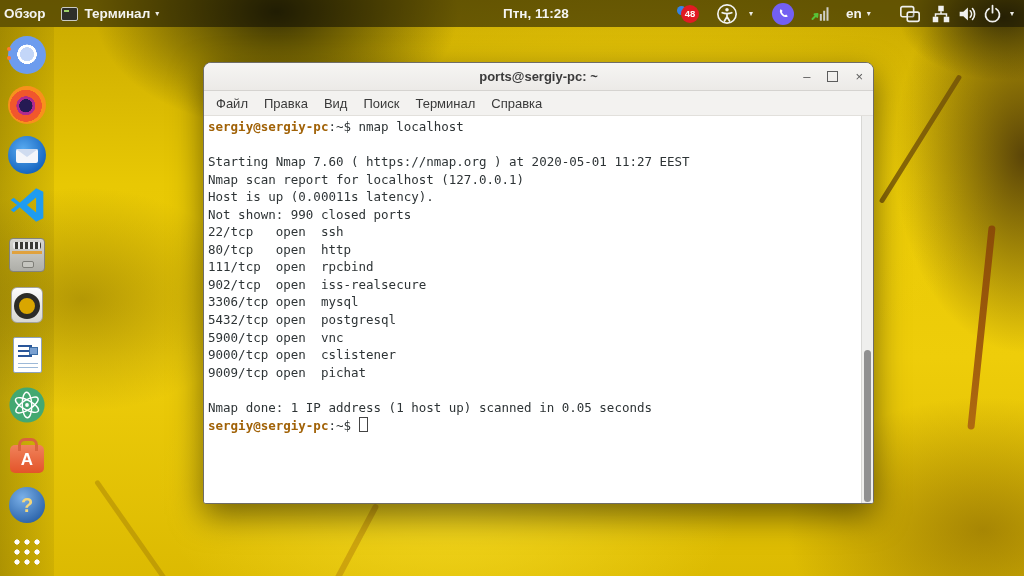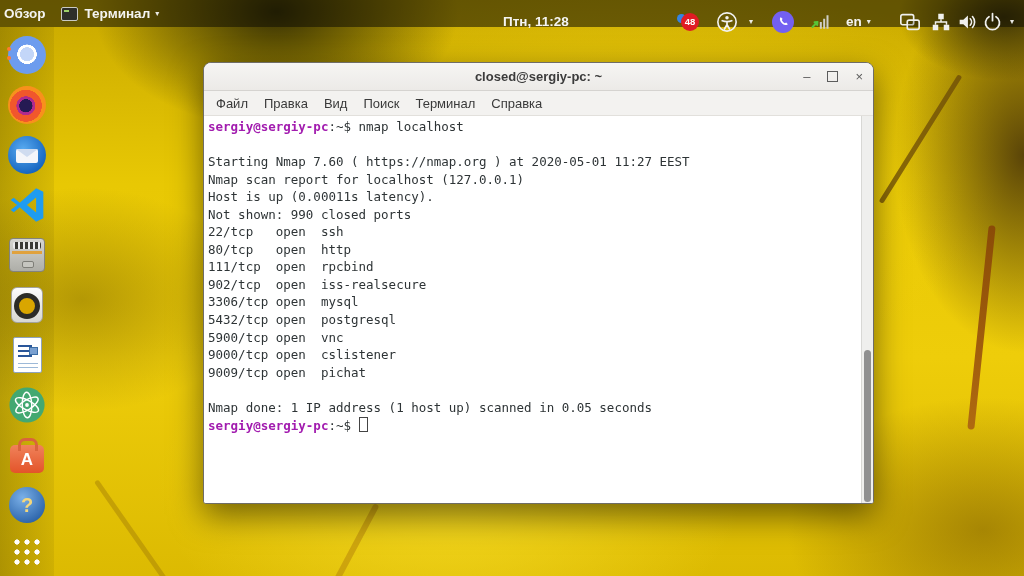--- a/index.html
+++ b/index.html
@@ -22,21 +22,21 @@
   .stem4{left:128px;top:470px;width:5px;height:120px;background:#a07a06;opacity:.45;transform:rotate(-35deg);}
   
   .topbar{position:absolute;left:0;top:0;width:1024px;height:27px;background:rgba(16,15,3,.55);
     color:#f4f4f2;font-weight:bold;font-size:13.5px;display:flex;align-items:center;z-index:50;}
   .tb-left{display:flex;align-items:center;}
   .tb-activities{margin-left:4px;cursor:default;}
   .tb-appicon{width:15px;height:12px;background:#2e2e2a;border:1px solid #c9c9c4;border-radius:2px;margin-left:15px;position:relative;}
   .tb-appicon::after{content:"";position:absolute;left:2px;top:2px;width:5px;height:2px;background:#9fd06a;}
   .tb-appname{margin-left:7px;}
   .caret{font-size:8px;margin-left:5px;opacity:.95;}
-  .tb-abs{position:absolute;top:8px;height:27px;display:flex;align-items:center;}
+  .tb-abs{position:absolute;top:0;height:27px;display:flex;align-items:center;}
   .tb-clock{left:503px;}
   .badge{position:relative;width:18px;height:18px;border-radius:50%;background:#e01b24;color:#fff;
     font-size:9.5px;font-weight:bold;display:flex;align-items:center;justify-content:center;}
   .badge::before{content:"";position:absolute;left:-4px;top:1px;width:9px;height:9px;border-radius:50%;background:#3584e4;z-index:-1;}
   .tbicon svg{display:block;}
   
   .dock{position:absolute;left:0;top:27px;bottom:0;width:54px;z-index:40;
     background:linear-gradient(90deg,rgba(50,44,2,.28),rgba(50,44,2,.08));
     display:flex;flex-direction:column;align-items:center;padding-top:8px;gap:10px;}
   .ditem{position:relative;width:40px;height:40px;display:flex;align-items:center;justify-content:center;flex:0 0 auto;}
@@ -85,21 +85,21 @@
   .title{font-size:13px;font-weight:bold;color:#3b3b3b;}
   .winbtns{position:absolute;right:10px;top:0;height:27px;display:flex;align-items:center;gap:17px;color:#5c5c5c;}
   .wbtn{font-size:13px;line-height:1;cursor:default;}
   .maxbox{width:9px;height:9px;border:1.4px solid #5c5c5c;display:inline-block;}
   .menubar{height:24px;flex:0 0 24px;background:#f3f2f0;border-bottom:1px solid #e2e0dc;
     display:flex;align-items:center;font-size:13px;color:#3a3a3a;padding-left:4px;}
   .menu-item{padding:0 8px;}
   .screen{position:relative;flex:1;background:#ffffff;border-radius:0 0 2px 2px;overflow:hidden;
     padding:3px 14px 0 4px;font-family:"DejaVu Sans Mono",monospace;font-size:12.5px;color:#2e3436;}
   .tline{height:17.55px;white-space:pre;}
-  .green{color:#a21caf;font-weight:bold;}
+  .green{color:#a16207;font-weight:bold;}
   .fg{color:#2e3436;}
   .cursor{display:inline-block;width:7px;height:13px;border:1.5px solid #444;vertical-align:-2px;}
   .scrollbar{position:absolute;right:0;top:0;bottom:0;width:11px;background:#efefed;border-left:1px solid #d8d8d5;}
   .thumb{position:absolute;left:1.5px;top:234px;width:7px;height:152px;border-radius:4px;background:#909090;}
 </style>
 </head>
 <body>
 
 <div class="desktop">
   <div class="stem stem1"></div>
@@ -239,21 +239,21 @@
         <span>?</span>
       </div>
     </div>
     <div class="ditem" style="height:30px;">
       <div class="ic ic-grid"></div>
     </div>
   </div>
 
   <div class="window">
     <div class="titlebar">
-      <span class="title">closed@sergiy-pc: ~</span>
+      <span class="title">ports@sergiy-pc: ~</span>
       <span class="winbtns">
         <span class="wbtn">–</span>
         <span class="maxbox"></span>
         <span class="wbtn">×</span>
       </span>
     </div>
     <div class="menubar">
         <span class="menu-item">Файл</span>
         <span class="menu-item">Правка</span>
         <span class="menu-item">Вид</span>

